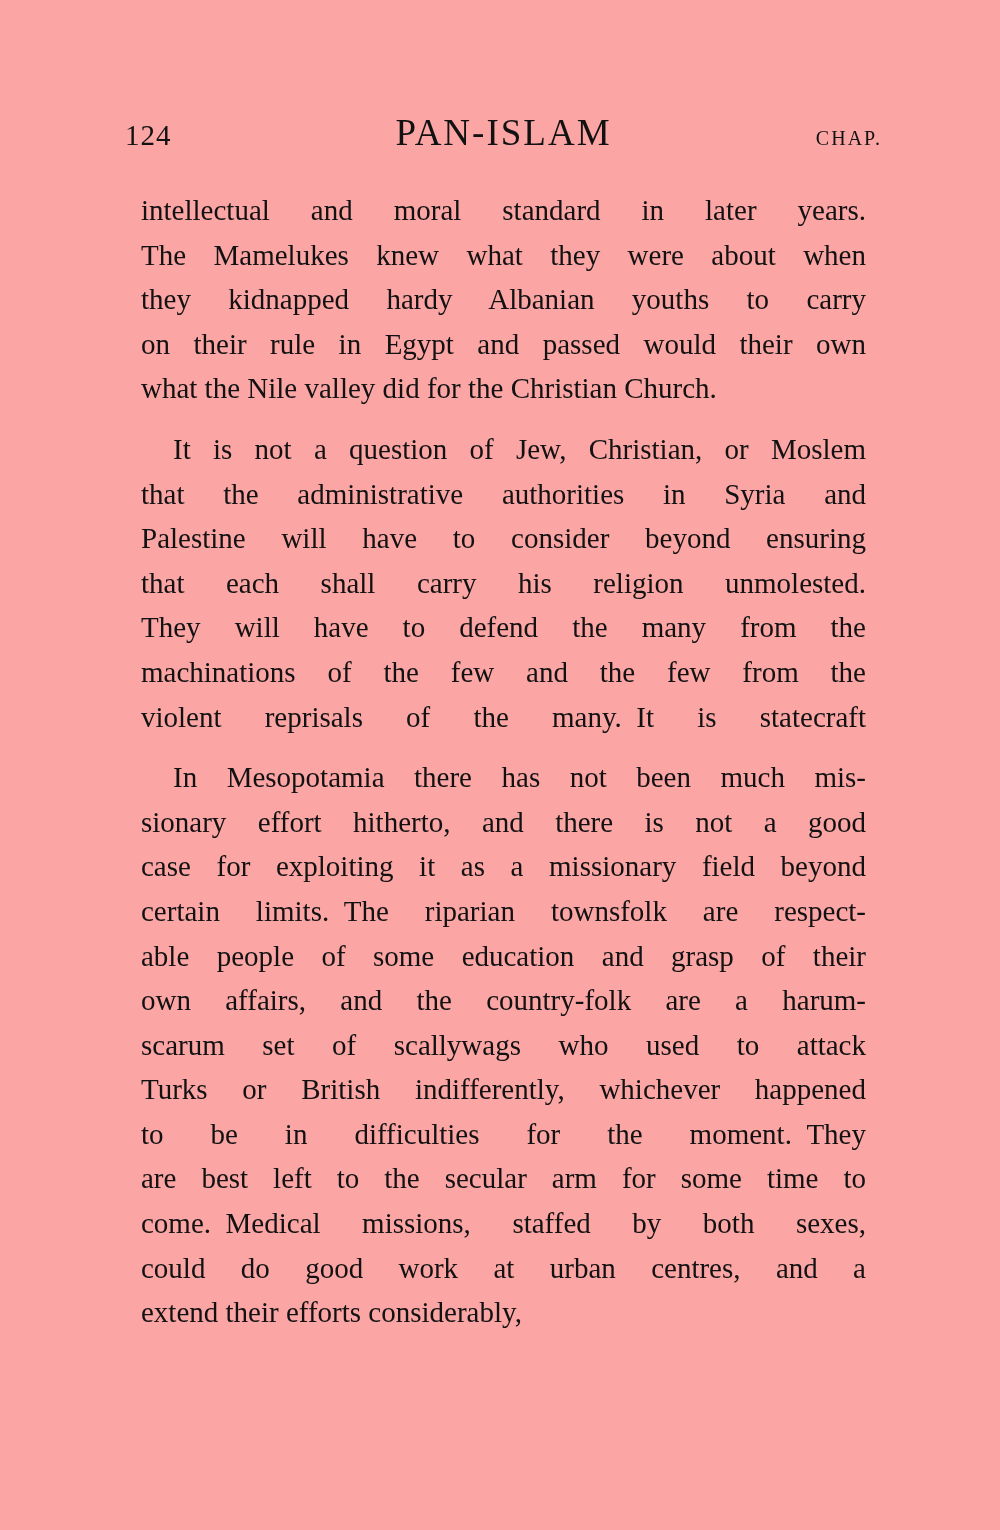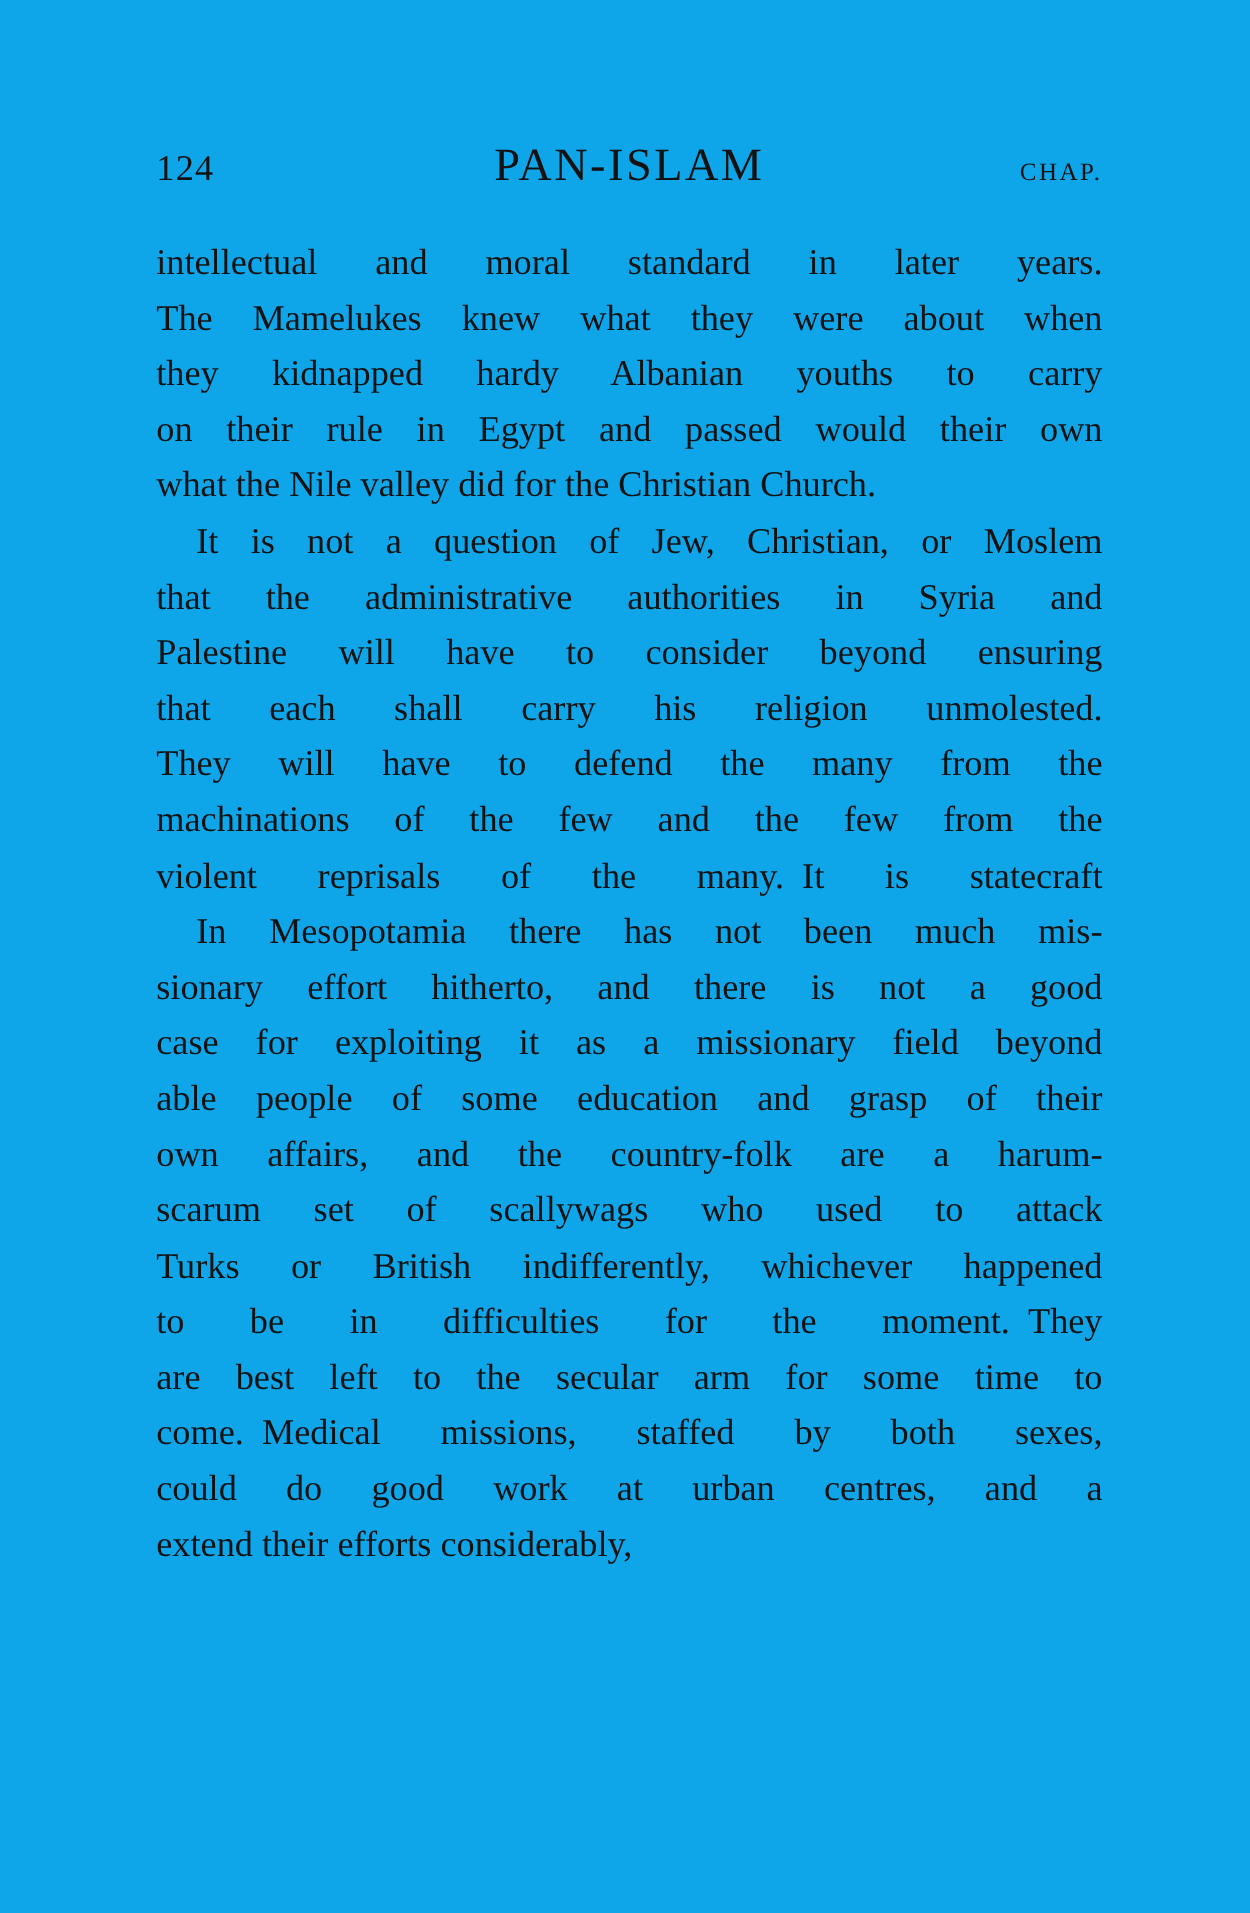--- a/index.html
+++ b/index.html
@@ -4,21 +4,21 @@
 <style>
   html, body {
     margin: 0;
     padding: 0;
     background: #ffffff;
   }
   .page {
     position: relative;
     width: 1000px;
     height: 1530px;
-    background: #0ea5e9;
+    background: #fca5a5;
     overflow: hidden;
     font-family: "Liberation Serif", "DejaVu Serif", serif;
     color: #121212;
   }
   .content {
     position: absolute;
     left: 125px;
     top: 116px;
     width: 757px;
   }
@@ -44,21 +44,21 @@
     flex: 1;
     text-align: right;
     font-size: 20px;
     letter-spacing: 2px;
   }
   .body-text {
     margin-top: 38px;
     font-size: 29px;
   }
   .para {
-    margin: 0;
+    margin: 16px;
     padding: 0;
     font-family: Liberation Serif, serif;
   }
   .line {
     height: 44.6px;
     line-height: 44.6px;
     text-align: justify;
     text-align-last: justify;
     white-space: normal;
     overflow: hidden;
@@ -94,20 +94,21 @@
           <div class="line">Palestine will have to consider beyond ensuring</div>
           <div class="line">that each shall carry his religion unmolested.</div>
           <div class="line">They will have to defend the many from the</div>
           <div class="line">machinations of the few and the few from the</div>
           <div class="line">violent reprisals of the many. It is statecraft</div>
         </div>
         <div class="para">
           <div class="line indent">In Mesopotamia there has not been much mis-</div>
           <div class="line">sionary effort hitherto, and there is not a good</div>
           <div class="line">case for exploiting it as a missionary field beyond</div>
+          <div class="line">certain limits. The riparian townsfolk are respect-</div>
           <div class="line">able people of some education and grasp of their</div>
           <div class="line">own affairs, and the country-folk are a harum-</div>
           <div class="line">scarum set of scallywags who used to attack</div>
           <div class="line">Turks or British indifferently, whichever happened</div>
           <div class="line">to be in difficulties for the moment. They</div>
           <div class="line">are best left to the secular arm for some time to</div>
           <div class="line">come. Medical missions, staffed by both sexes,</div>
           <div class="line">could do good work at urban centres, and a</div>
           <div class="line last">extend their efforts considerably,</div>
         </div>

